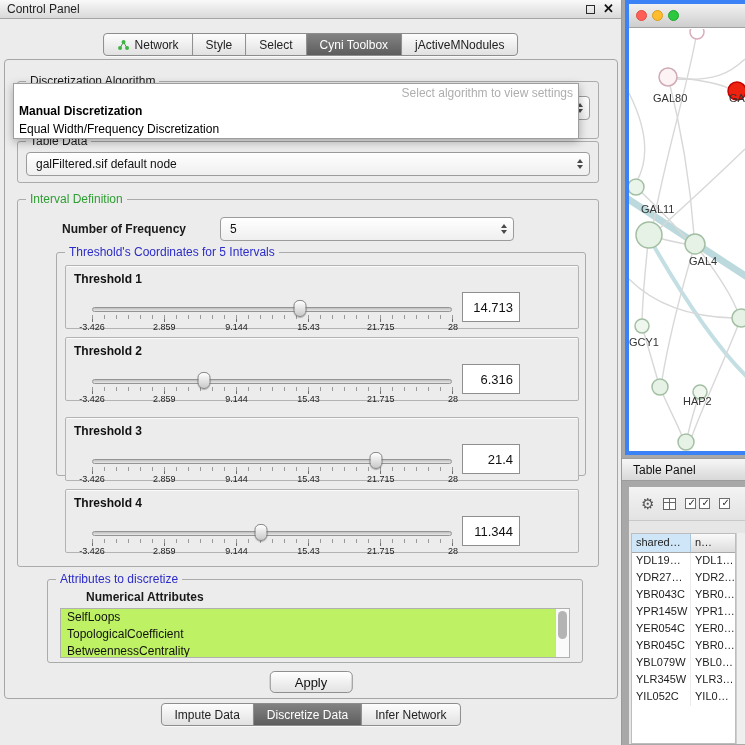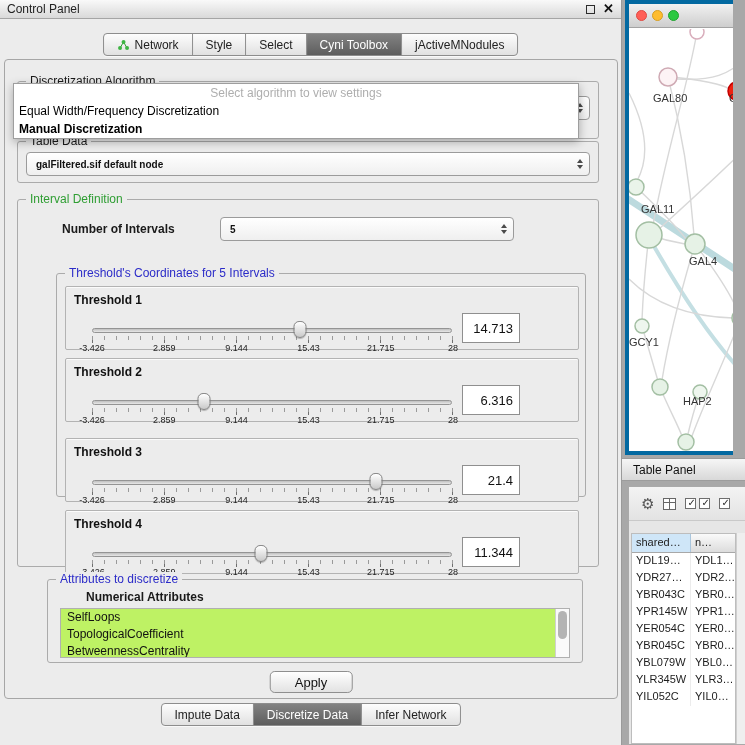--- a/index.html
+++ b/index.html
@@ -33,32 +33,32 @@
     border:1px solid #a6a6a6; border-radius:4px; background:#ececec; }
 
   .groupbox { position:absolute; border:1px solid #ababab; border-radius:3px; }
   .gb-title { position:absolute; top:-8px; left:8px; background:#ececec; padding:0 4px; font-size:12px; white-space:nowrap; }
   .gb-title.green { color:#2f9e33; }
   .gb-title.blue { color:#2b2bc8; }
 
   
   .combo { position:absolute; height:24px; border:1px solid #9b9b9b; border-radius:4px;
     background:linear-gradient(#ffffff,#efefef); display:flex; align-items:center; padding:0 24px 0 9px; }
-  .combo-text { font-size:10px; color:#111; white-space:nowrap; overflow:hidden;font-weight:bold; }
+  .combo-text { font-size:12px; color:#111; white-space:nowrap; overflow:hidden; }
   .combo-arrows { position:absolute; right:6px; top:50%; transform:translateY(-50%);
     display:flex; flex-direction:column; gap:2px; }
   .combo-arrows i { display:block; width:0; height:0; border-left:3.5px solid transparent; border-right:3.5px solid transparent; }
   .combo-arrows .up { border-bottom:4.5px solid #4a4a4a; }
   .combo-arrows .dn { border-top:4.5px solid #4a4a4a; }
 
   
   .dropdown-overlay { position:absolute; left:8px; top:23px; width:566px; background:#fff;
     border:1px solid #9e9e9e; box-shadow:0 3px 9px rgba(0,0,0,.30); z-index:50; }
   .dd-row { height:18px; line-height:18px; font-size:12px; padding:0 5px; white-space:nowrap; }
-  .dd-placeholder { color:#aeaeae; text-align:center; }
+  .dd-placeholder { color:#aeaeae; text-align:right; }
   .dd-option-bold { font-weight:bold; color:#000; }
   .dd-option { color:#000; }
 
   
   .tbox { position:absolute; left:8px; width:514px; height:64px; border:1px solid #b3b3b3; border-radius:2px;
     background:#ececec; box-shadow:inset 0 1px 0 #fbfbfb; }
   .tlabel { position:absolute; top:6px; left:8px; font-weight:bold; font-size:12px; color:#111; }
   .slider { position:absolute; left:26px; top:32px; width:360px; height:32px; }
   .track { position:absolute; left:0; right:0; top:9px; height:5px;
     background:linear-gradient(#bfbfbf,#e8e8e8); border:1px solid #949494; border-radius:3px; }
@@ -84,22 +84,22 @@
   .attr-scroll-thumb { position:absolute; left:2px; top:2px; width:9px; height:28px; background:#b4b4b4; border-radius:5px; }
 
   .apply-btn { position:absolute; left:50%; transform:translateX(-50%); top:611px; height:22px;
     padding:0 24px; font-family:"Liberation Sans",sans-serif; font-size:13px; color:#111;
     border:1px solid #8f8f8f; border-radius:5px; background:linear-gradient(#ffffff,#e2e2e2); }
 
   
   .network-icon { width:13px; height:12px; display:inline-block; }
 
   
-  .net-window { position:absolute; left:625px; top:0; width:108px; height:455px;
-    background:#0369a1; padding:4px 0 4px 4px; }
+  .net-window { position:absolute; left:625px; top:0; width:120px; height:455px;
+    background:#3b82f6; padding:4px 0 4px 4px; }
   .net-inner { width:100%; height:100%; background:#fff; position:relative; overflow:hidden; }
   .net-titlebar { height:24px; background:linear-gradient(#f1f1f1,#cecece); border-bottom:1px solid #a3a3a3;
     display:flex; align-items:center; padding-left:7px; gap:5px; }
   .light { width:11px; height:11px; border-radius:50%; }
   .light-red { background:#ff5f57; border:1px solid #de4a43; }
   .light-yellow { background:#febc2e; border:1px solid #d79e20; }
   .light-green { background:#2bc840; border:1px solid #1fa32f; }
   .net-canvas { position:absolute; left:0; right:0; top:25px; bottom:0; background:#fff; }
   .net-canvas svg { position:absolute; left:0; top:0; }
 
@@ -175,48 +175,48 @@
         <span class="combo-text"></span>
         <span class="combo-arrows">
             <i class="up"></i>
             <i class="dn"></i>
           </span>
       </div>
     </div>
 
     <div class="dropdown-overlay">
       <div class="dd-row dd-placeholder">Select algorithm to view settings</div>
+      <div class="dd-row dd-option-bold">Manual Discretization</div>
       <div class="dd-row dd-option">Equal Width/Frequency Discretization</div>
-      <div class="dd-row dd-option-bold">Manual Discretization</div>
     </div>
 
     <div class="groupbox" style="left:12px; top:81px; width:582px; height:42px;">
       <span class="gb-title">Table Data</span>
       <div class="combo" style="left:8px; right:8px; top:10px;">
         <span class="combo-text">galFiltered.sif default node</span>
         <span class="combo-arrows">
             <i class="up"></i>
             <i class="dn"></i>
           </span>
       </div>
     </div>
 
     <div class="groupbox" style="left:12px; top:139px; width:582px; height:368px;">
       <span class="gb-title green">Interval Definition</span>
 
-      <span style="position:absolute; left:44px; top:22px; font-weight:bold;">Number of Intervals</span>
+      <span style="position:absolute; left:44px; top:22px; font-weight:bold;">Number of Frequency</span>
       <div class="combo" style="left:202px; top:17px; width:294px;">
         <span class="combo-text">5</span>
         <span class="combo-arrows">
             <i class="up"></i>
             <i class="dn"></i>
           </span>
       </div>
 
-      <div class="groupbox" style="left:38px; top:52px; width:530px; height:224px;margin-top:21px;">
+      <div class="groupbox" style="left:38px; top:52px; width:530px; height:224px;">
         <span class="gb-title blue">Threshold's Coordinates for 5 Intervals</span>
 
         <div class="tbox" style="top:12px;">
           <span class="tlabel">Threshold 1</span>
           <div class="slider">
             <div class="track"></div>
             <div class="thumb" style="left: 57.7197%;"></div>
             <div class="ticks-major"></div>
             <div class="ticks-minor"></div>
             <div class="scale">

